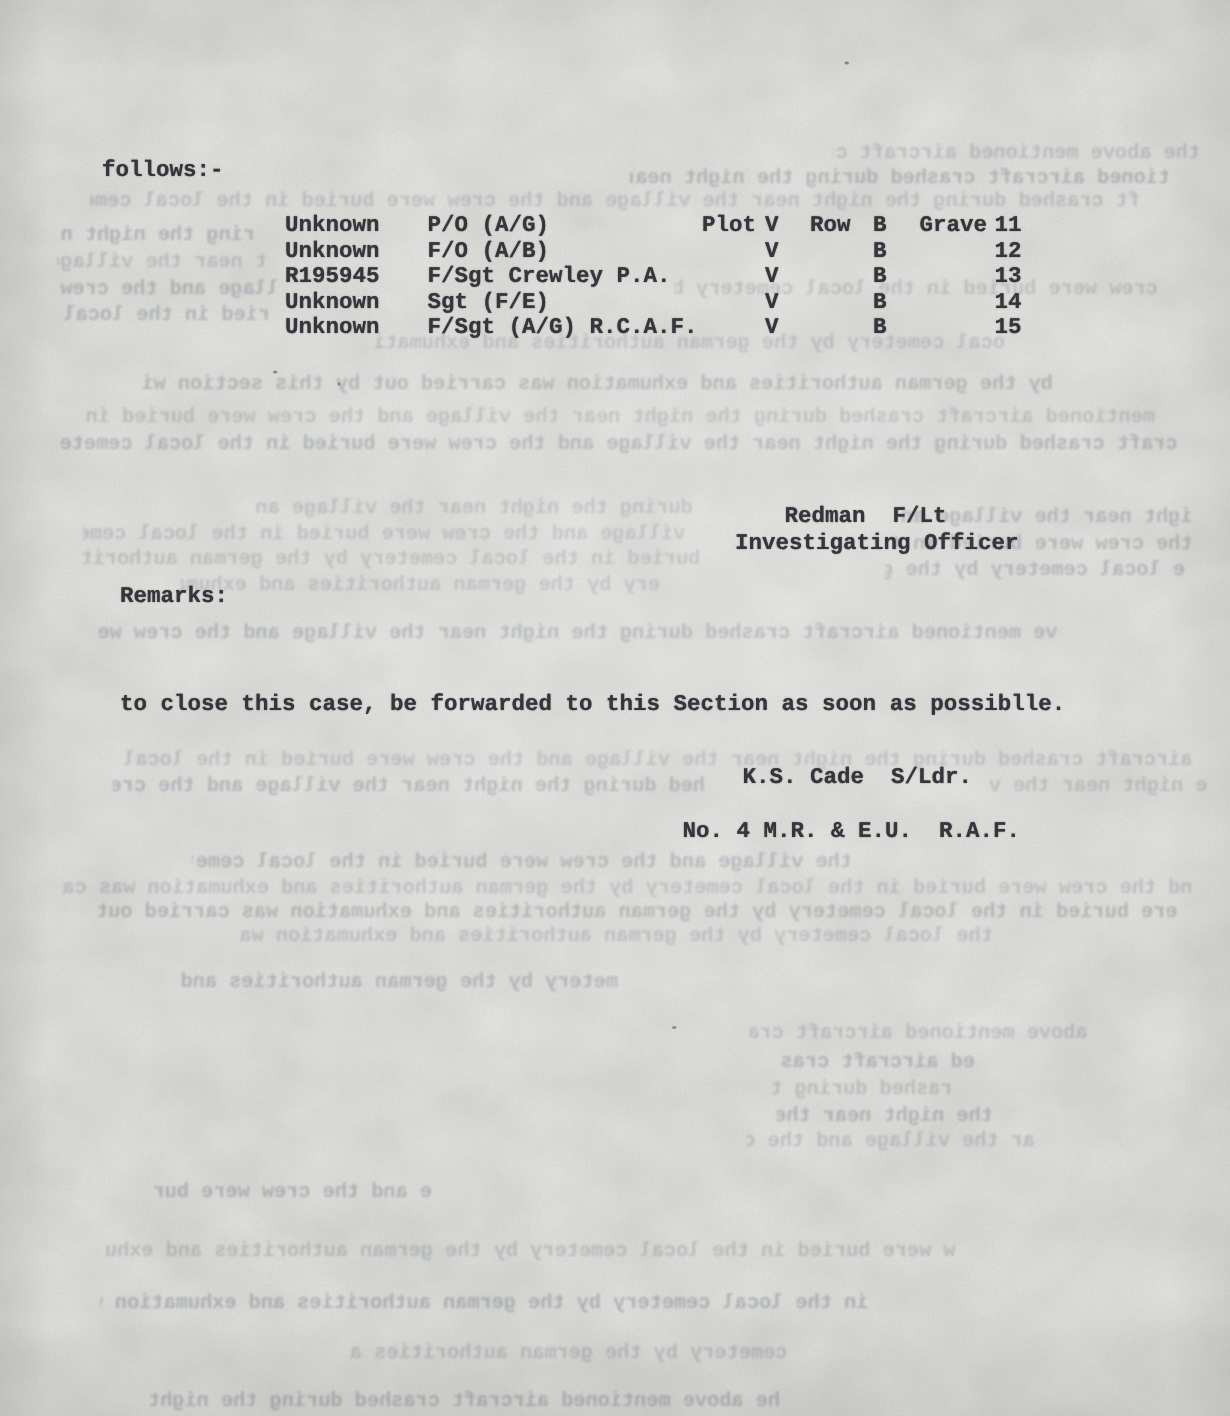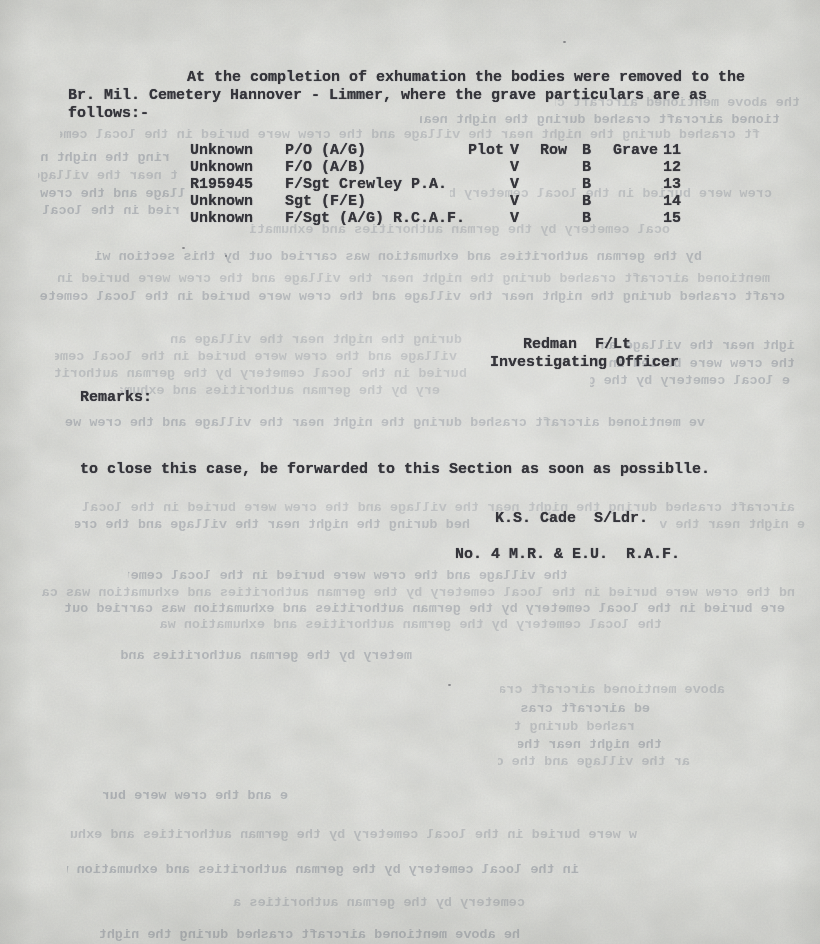--- a/index.html
+++ b/index.html
@@ -118,22 +118,20 @@
 
   <div id="speckLayer">
       <div class="speck" style="left: 563px; top: 41px; width: 3px; height: 2px;"></div>
       <div class="speck" style="left: 225px; top: 255px; width: 2px; height: 2px;"></div>
       <div class="speck" style="left: 182px; top: 247px; width: 3px; height: 2px;"></div>
       <div class="speck" style="left: 448px; top: 684px; width: 3px; height: 2px;"></div>
     </div>
 
   <div class="shade"></div>
 
-  <div class="tw" style="left:187px;top:70px">At the completion of exhumation the bodies were removed to the</div>
-  <div class="tw" style="left:68px;top:88px">Br. Mil. Cemetery Hannover - Limmer, where the grave particulars are as</div>
   <div class="tw" style="left:68px;top:106px">follows:-</div>
 
   <div id="graveTable">
       <div class="tw" style="left: 190px; top: 143px;">Unknown</div>
       <div class="tw" style="left: 285px; top: 143px; text-align: right;">P/O (A/G)</div>
       <div class="tw" style="left: 510px; top: 143px;">V</div>
       <div class="tw" style="left: 582px; top: 143px;">B</div>
       <div class="tw" style="left: 663px; top: 143px;">11</div>
       <div class="tw" style="left: 468px; top: 143px;">Plot</div>
       <div class="tw" style="left: 540px; top: 143px;">Row</div>

